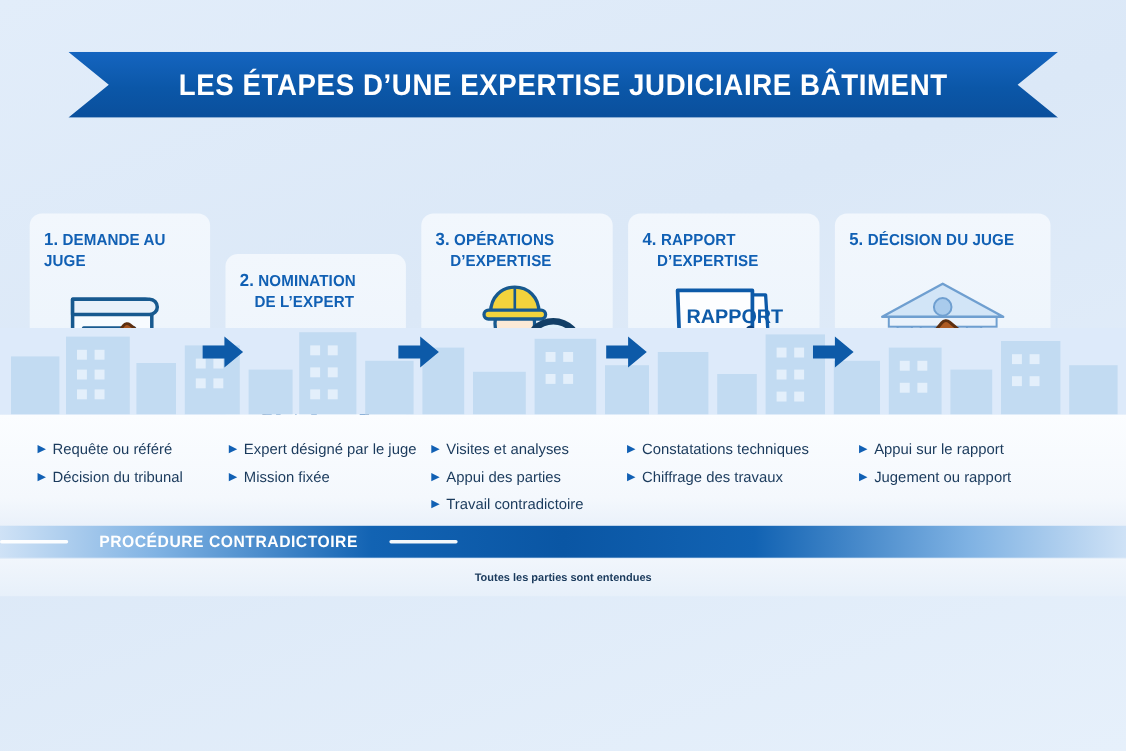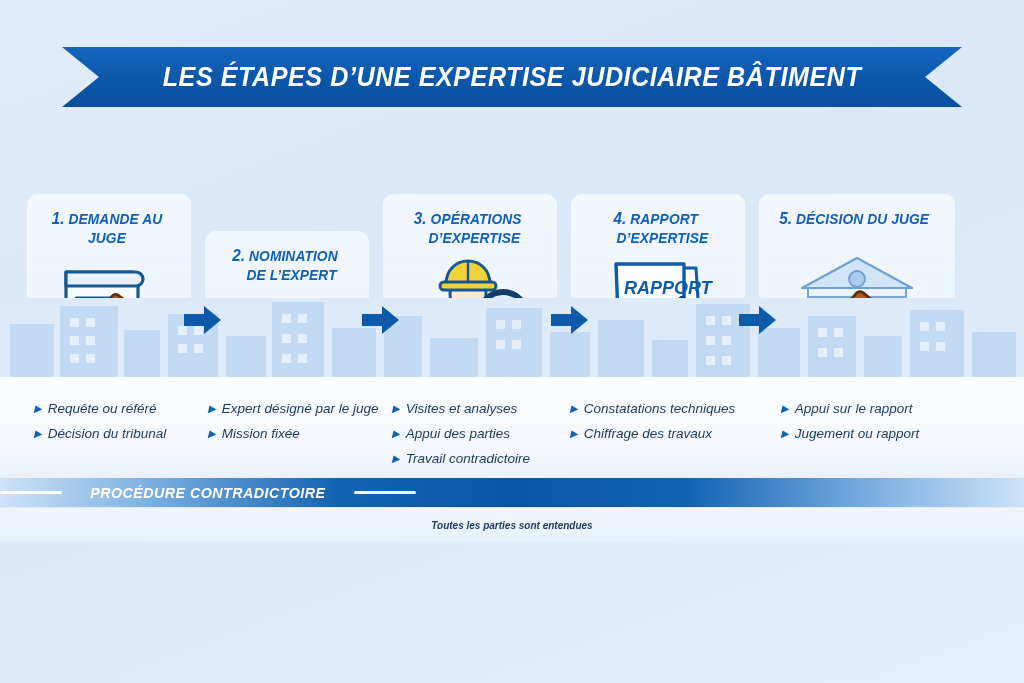--- a/index.html
+++ b/index.html
@@ -1,21 +1,21 @@
 <!DOCTYPE html>
 <html><head>
 <meta charset="utf-8">
 <style>
   html,body{margin:0;padding:0;}
   body{
     width:1024px;height:683px;overflow:hidden;position:relative;
     font-family:"Liberation Sans", sans-serif;
     background:linear-gradient(160deg,#e2edfa 0%,#dbe8f7 40%,#e6f0fb 100%);
   }
-  .stage{position:absolute;inset:0;font-style:italic;}
+  .stage{position:absolute;inset:0;}
 
   
   .ribbon-wrap{position:absolute;left:62px;top:47px;width:900px;height:60px;}
   .ribbon{
     position:absolute;inset:0;
     background:linear-gradient(180deg,#1565c0 0%,#0b57a8 55%,#0a4f9c 100%);
     clip-path:polygon(0 0,100% 0,100% 100%,0 100%,4.1% 50%);
     box-shadow:0 2px 5px rgba(10,60,120,.18);
   }
   .ribbon.right{clip-path:polygon(0 0,100% 0,95.9% 50%,100% 100%,0 100%,4.1% 50%);}
@@ -43,21 +43,20 @@
     overflow:hidden;
   }
   .skyline-band svg{display:block;}
 
   
   .cards{position:absolute;left:0;top:0;width:1024px;height:183px;}
   .card{
     position:absolute;top:0;height:183px;
     background:linear-gradient(180deg,#f2f7fd 0%,#eef5fc 55%,rgba(238,245,252,0) 100%);
     border-radius:11px 11px 0 0;
-    text-align:center;
   }
   .card-title{
     position:absolute;left:13px;top:15px;right:10px;
     color:#1160b4;font-weight:bold;font-size:14.5px;line-height:19px;
     letter-spacing:.1px;text-transform:uppercase;
     transform:scaleX(.95);transform-origin:left top;
   }
   .card-title .num{font-size:16px;}
 
   

